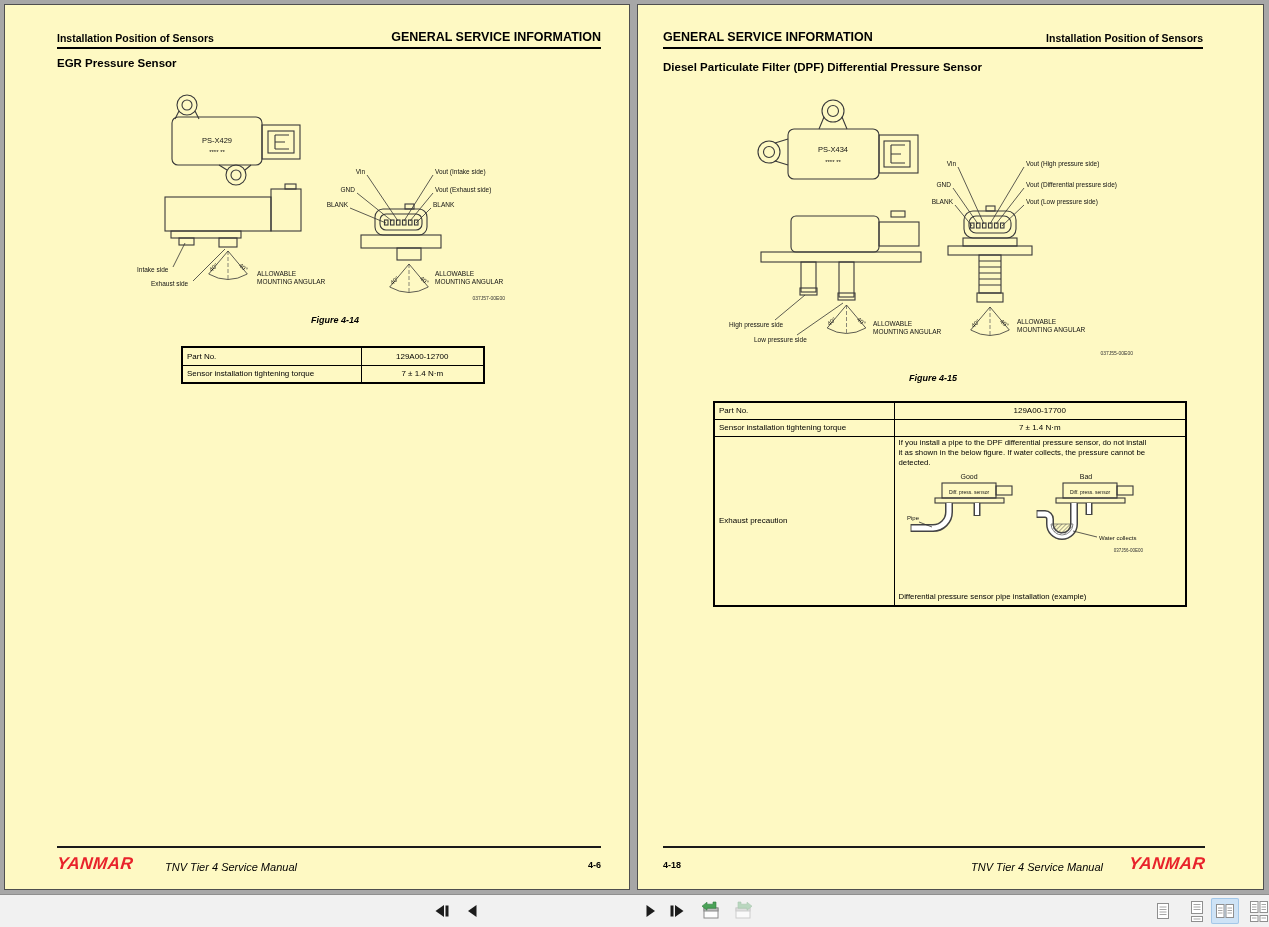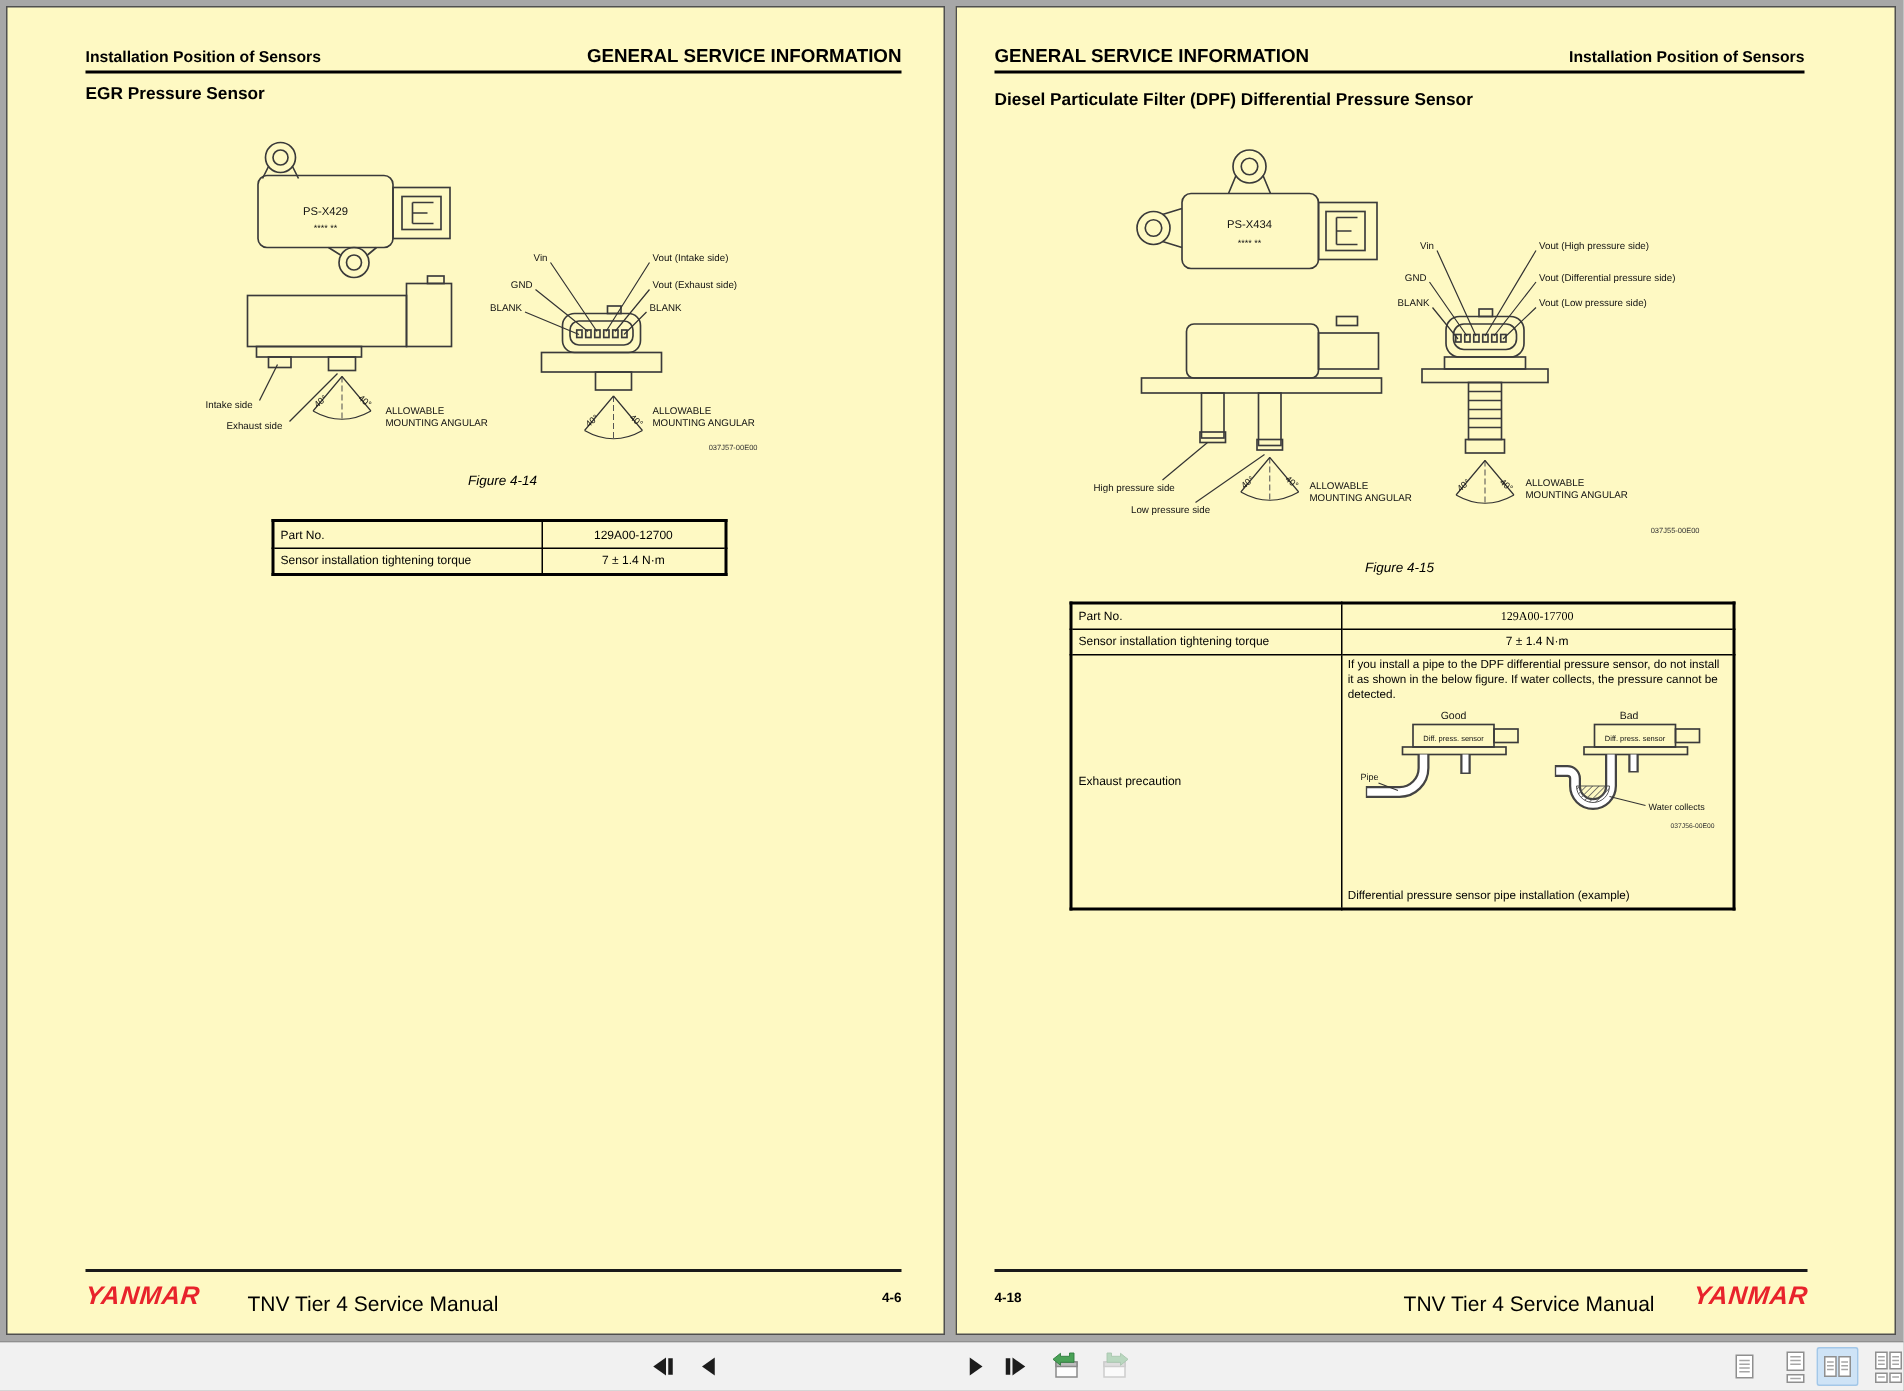--- a/index.html
+++ b/index.html
@@ -11,29 +11,29 @@
   
   .doc-area{position:absolute;left:0;top:0;width:1269px;height:895px;background:#a7a7a7;border-bottom:1px solid #8f8f8f;box-sizing:border-box;}
   .page{position:absolute;top:4px;height:886px;background:#fef9c3;border:1px solid #4f4f4f;box-sizing:border-box;}
   .page-l{left:4px;width:626px;}
   .page-r{left:637px;width:627px;}
   
   .hdr-small{position:absolute;font-size:10.5px;font-weight:bold;color:#000;}
   .hdr-big{position:absolute;font-size:12.5px;font-weight:bold;color:#000;}
   .hdr-rule{position:absolute;height:2px;background:#000;}
   .sec-title{position:absolute;font-size:11.5px;font-weight:bold;color:#000;margin:0;}
-  .fig-cap{position:absolute;font-size:9px;font-weight:normal;font-style:italic;text-align:center;color:#000;}
+  .fig-cap{position:absolute;font-size:9px;font-weight:bold;font-style:italic;text-align:center;color:#000;}
   .spec-table{position:absolute;border-collapse:collapse;table-layout:fixed;}
   .spec-table td{border:1px solid #000;font-size:8px;color:#000;padding:0 4px;box-sizing:border-box;}
   .spec-table{border:2px solid #000;padding-left:28px;}
   .spec-table td.val{text-align:center;}
   .foot-rule{position:absolute;height:1.5px;background:#1a1a1a;}
   .brand{display:inline-block;color:#e8232b;font-weight:bold;font-style:italic;font-size:17px;letter-spacing:.5px;transform:skewX(-6deg);}
   .brand-sm{display:inline-block;color:#e8232b;font-weight:bold;font-style:italic;font-size:17px;letter-spacing:.5px;transform:skewX(-6deg);}
-  .manual-txt{font-size:14px;color:#000;}
+  .manual-txt{font-size:11px;color:#000;font-style:italic;}
   .pageno{font-size:9px;font-weight:bold;color:#000;}
   
   svg text{font-family:"Liberation Sans",sans-serif;fill:#111;}
   .t65{font-size:6.5px;}
   .t75{font-size:7.5px;}
   .t6{font-size:6px;}
   .t5{font-size:5px;fill:#333;}
   .t45{font-size:4.5px;}
   .t7{font-size:7px;}
   .ln{stroke:#3a3a3a;stroke-width:1.1;fill:none;}
@@ -221,21 +221,21 @@
       <text x="312" y="243" class="t65">MOUNTING ANGULAR</text>
       <text x="428" y="266" class="t5" text-anchor="end">037J55-00E00</text>
     </svg>
 
     <div class="fig-cap" style="left:95px;top:368px;width:400px;">Figure 4-15</div>
 
     <table class="spec-table" style="left:75px;top:396px;width:442px;">
       <tbody>
           <tr style="height:17px;">
         <td style="width:180px;">Part No.</td>
-        <td class="val" style="width:262px;font-family:Liberation Serif, serif;">129A00-17700</td>
+        <td class="val" style="width:292px;">129A00-17700</td>
       </tr>
       <tr style="height:17px;">
         <td>Sensor installation tightening torque</td>
         <td class="val">7 ± 1.4 N·m</td>
       </tr>
       <tr style="height:170px;">
         <td style="vertical-align:middle;">Exhaust precaution</td>
         <td style="vertical-align:top;">
           <div class="safety-wrap">
             <div class="safety-text">If you install a pipe to the DPF differential pressure sensor, do not install it as shown in the below figure. If water collects, the pressure cannot be detected.</div>

